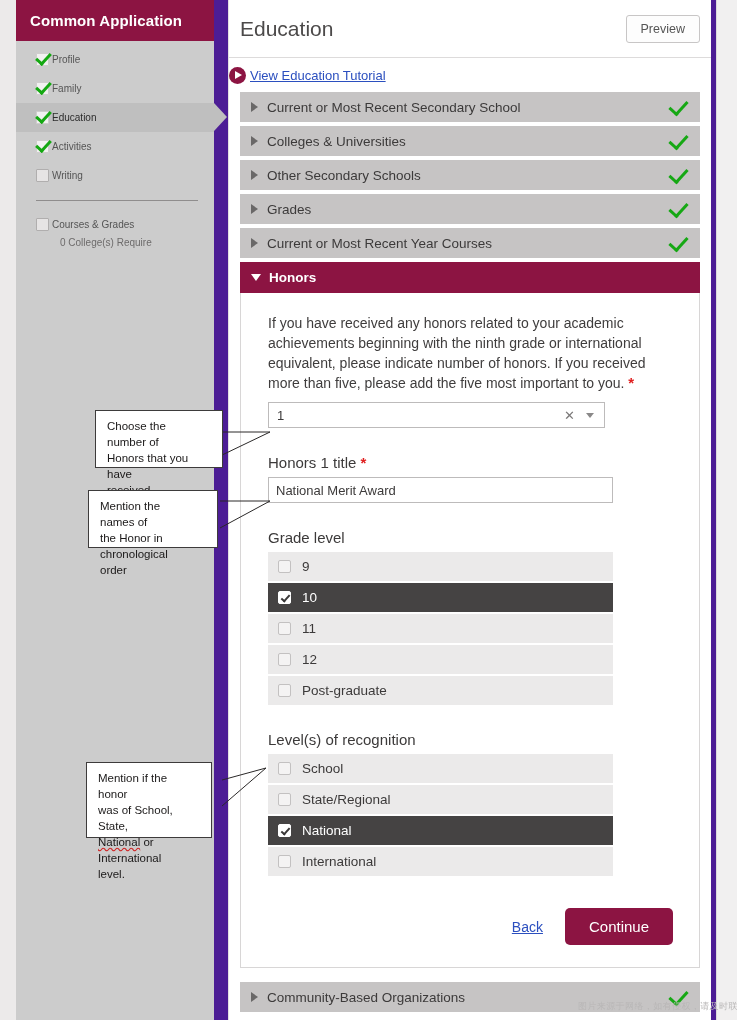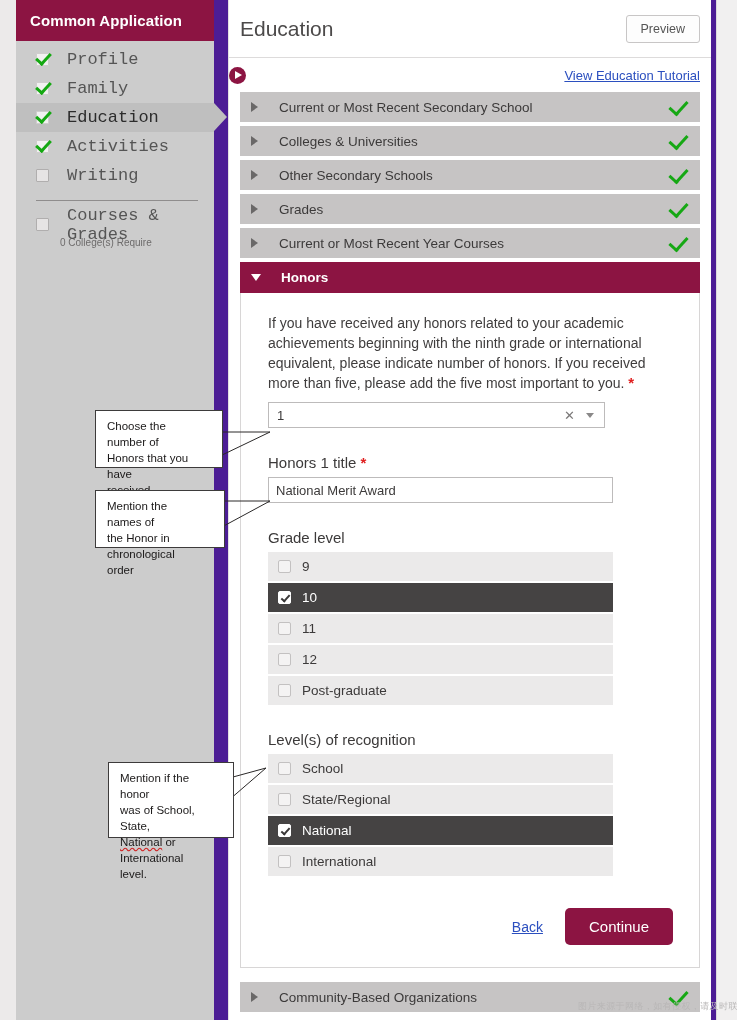--- a/index.html
+++ b/index.html
@@ -98,24 +98,23 @@
   .cb.checked::after {
     content: "";
     position: absolute;
     left: 2px; top: -4px;
     width: 6px; height: 12px;
     border: solid #15a812;
     border-width: 0 3.2px 3.2px 0;
     transform: rotate(42deg);
   }
   .nav-label {
-    margin-left: 18px;
-    font-size: 17px;
+    margin-left: 3px;
+    font-size: 10px;
     color: #555555;
-    font-family: Liberation Mono, monospace;
   }
   .nav-item.active .nav-label {
     color: #2c2c2c;
   }
   .nav-sep {
     height: 1px;
     background: #8f8d8d;
     margin: 10px 16px 9px 20px;
   }
   .nav-sub {
@@ -157,21 +156,21 @@
     font-size: 12.5px;
     padding: 6px 14px;
     border-radius: 3px;
     cursor: pointer;
     font-family: inherit;
   }
   .tutorial-row {
     height: 34px;
     display: flex;
     align-items: center;
-    justify-content: space-between;
+    justify-content: flex-start;
     padding-right: 11px;
   }
   .play-icon {
     width: 17px; height: 17px;
     border-radius: 50%;
     background: #8c1442;
     display: inline-block;
     position: relative;
     margin-right: 4px;
     flex: 0 0 auto;
@@ -197,21 +196,20 @@
   }
   .acc-header {
     height: 30px;
     background: #c6c4c4;
     display: flex;
     align-items: center;
     padding: 0 12px 0 11px;
     margin-bottom: 4px;
     box-sizing: border-box;
     cursor: pointer;
-    gap: 12px;
   }
   .acc-header.open {
     background: #8c1442;
     margin-bottom: 0;
     height: 31px;
   }
   .tri {
     width: 0; height: 0;
     border-top: 5px solid transparent;
     border-bottom: 5px solid transparent;
@@ -605,31 +603,31 @@
   <div class="callout" style="left:95px; top:410px; width:128px; height:58px;">
     <div>Choose the number of</div>
     <div>Honors that you have</div>
     <div>received</div>
   </div>
 
   <svg class="leader" style="left:218px; top:490px; width:60px; height:60px;">
     <line x1="2" y1="38" x2="52" y2="11"></line>
     <line x1="2" y1="11" x2="52" y2="11"></line>
   </svg>
-  <div class="callout" style="left:95px; top:490px; width:130px; height:58px;">
+  <div class="callout" style="left:88px; top:490px; width:130px; height:58px;">
     <div>Mention the names of</div>
     <div>the Honor in</div>
     <div>chronological order</div>
   </div>
 
   <svg class="leader" style="left:222px; top:760px; width:48px; height:58px;">
     <line x1="0" y1="46" x2="44" y2="8"></line>
     <line x1="0" y1="20" x2="44" y2="8"></line>
   </svg>
-  <div class="callout" style="left:108px; top:762px; width:126px; height:76px;">
+  <div class="callout" style="left:86px; top:762px; width:126px; height:76px;">
     <div>Mention if the honor</div>
     <div>was of School, State,</div>
     <div><span class="spell">National</span><span> or</span></div>
     <div>International level.</div>
   </div>
 
   <div class="watermark">图片来源于网络，如有侵权，请及时联系删除。</div>
 
 </div>
 

